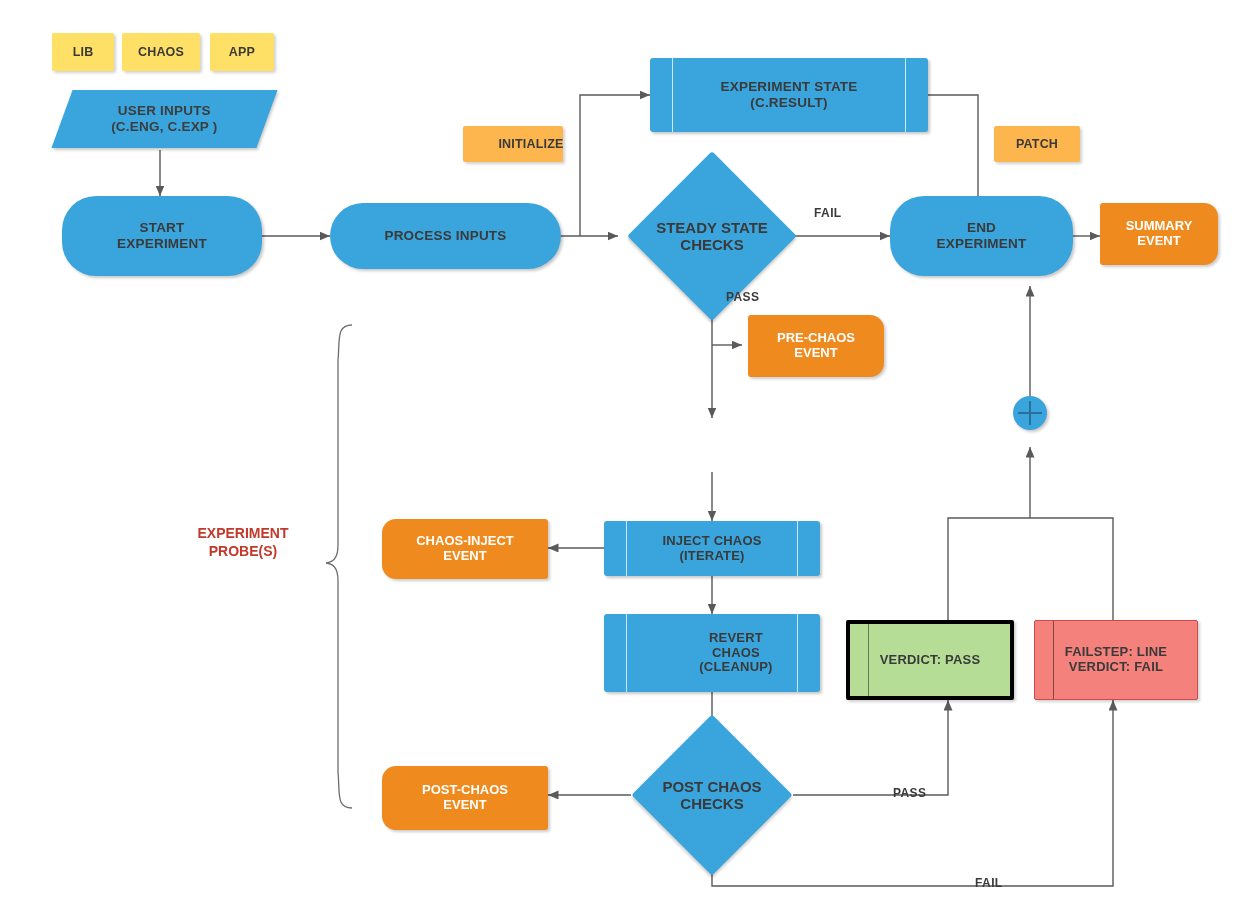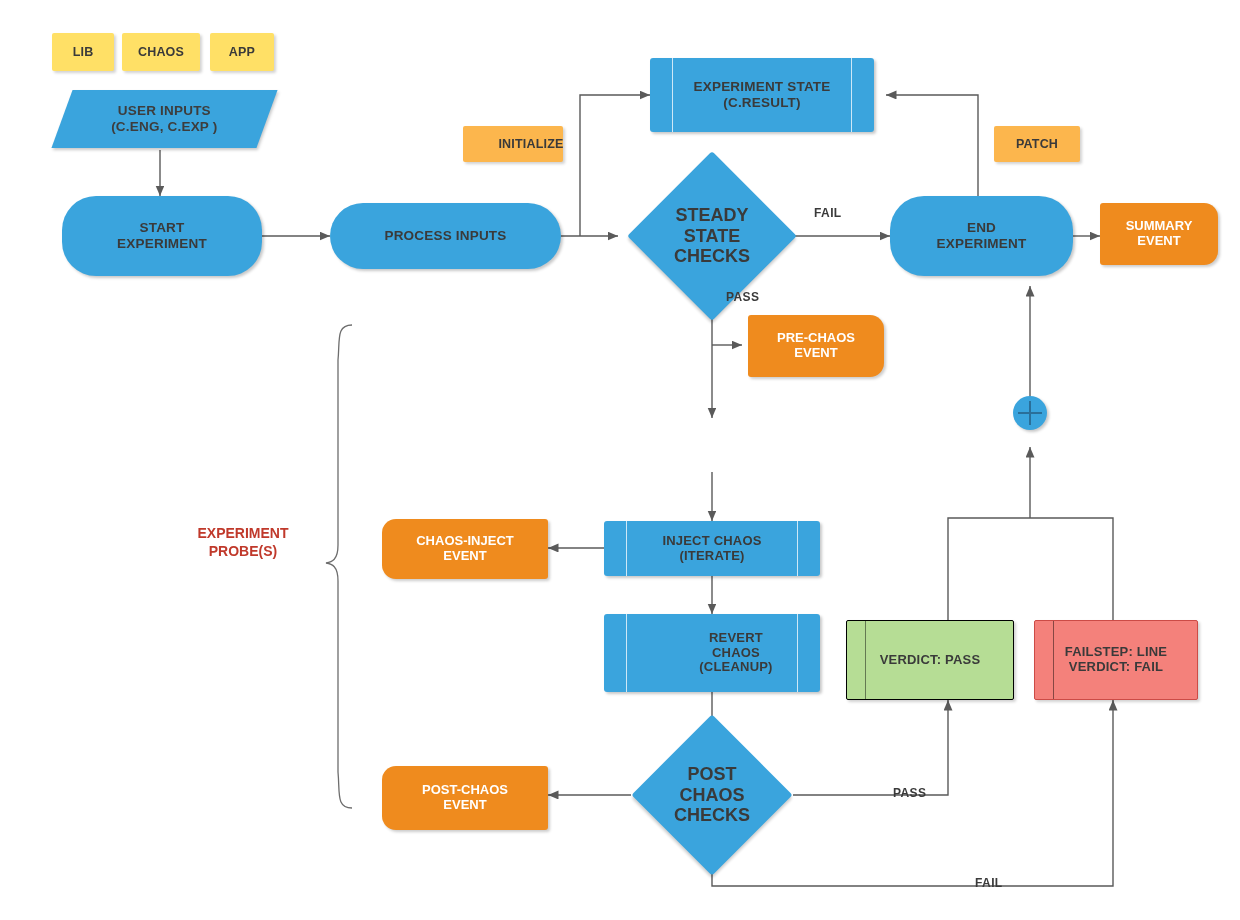--- a/index.html
+++ b/index.html
@@ -93,21 +93,21 @@
     box-shadow: 2px 2px 3px rgba(0,0,0,0.2);
   }
   .diamond-label {
     position: absolute;
     inset: 0;
     display: flex;
     align-items: center;
     justify-content: center;
     text-align: center;
     font-weight: bold;
-    font-size: 18px;
+    font-size: 15px;
     color: #3a3a3a;
     white-space: pre-line;
     line-height: 1.15;
   }
   
   .event {
     position: absolute;
     background: #ef8b1e;
     color: #ffffff;
     font-weight: bold;
@@ -117,21 +117,21 @@
     text-align: center;
     white-space: pre-line;
     line-height: 1.15;
     font-size: 13px;
     box-shadow: 2px 2px 3px rgba(0,0,0,0.2);
     border-radius: 3px 14px 14px 3px;
   }
   
   .green {
     background: #b6dd95;
-    border: 1px solid #000000;
+    border: 4px solid #000000;
     color: #3a3a3a;
     border-radius: 2px;
     box-shadow: 2px 2px 3px rgba(0,0,0,0.18);
     font-size: 13px;
   }
   .red {
     background: #f4817b;
     border: 1px solid #cc4b46;
     color: #3a3a3a;
     border-radius: 2px;
@@ -261,21 +261,21 @@
 
   <div class="node blue rounded fs14" style="left:62px; top:196px; width:200px; height:80px;">
     <span>START
 EXPERIMENT</span>
   </div>
 
   <div class="node blue rounded fs14" style="left:330px; top:203px; width:231px; height:66px;">
     <span>PROCESS INPUTS</span>
   </div>
 
-  <div class="node blue rect barline-left barline-right fs14" style="left:650px; top:58px; width:224px; height:74px; position:absolute;">
+  <div class="node blue rect barline-left barline-right fs14" style="left:650px; top:58px; width:278px; height:74px; position:absolute;">
     <span>EXPERIMENT STATE
 (C.RESULT)</span>
   </div>
 
   <div class="node lightorange" style="left:463px; top:126px; width:100px; height:36px;padding-left:36px;">
     <span>INITIALIZE</span>
   </div>
 
   <div class="node lightorange" style="left:994px; top:126px; width:86px; height:36px;">
     <span>PATCH</span>

